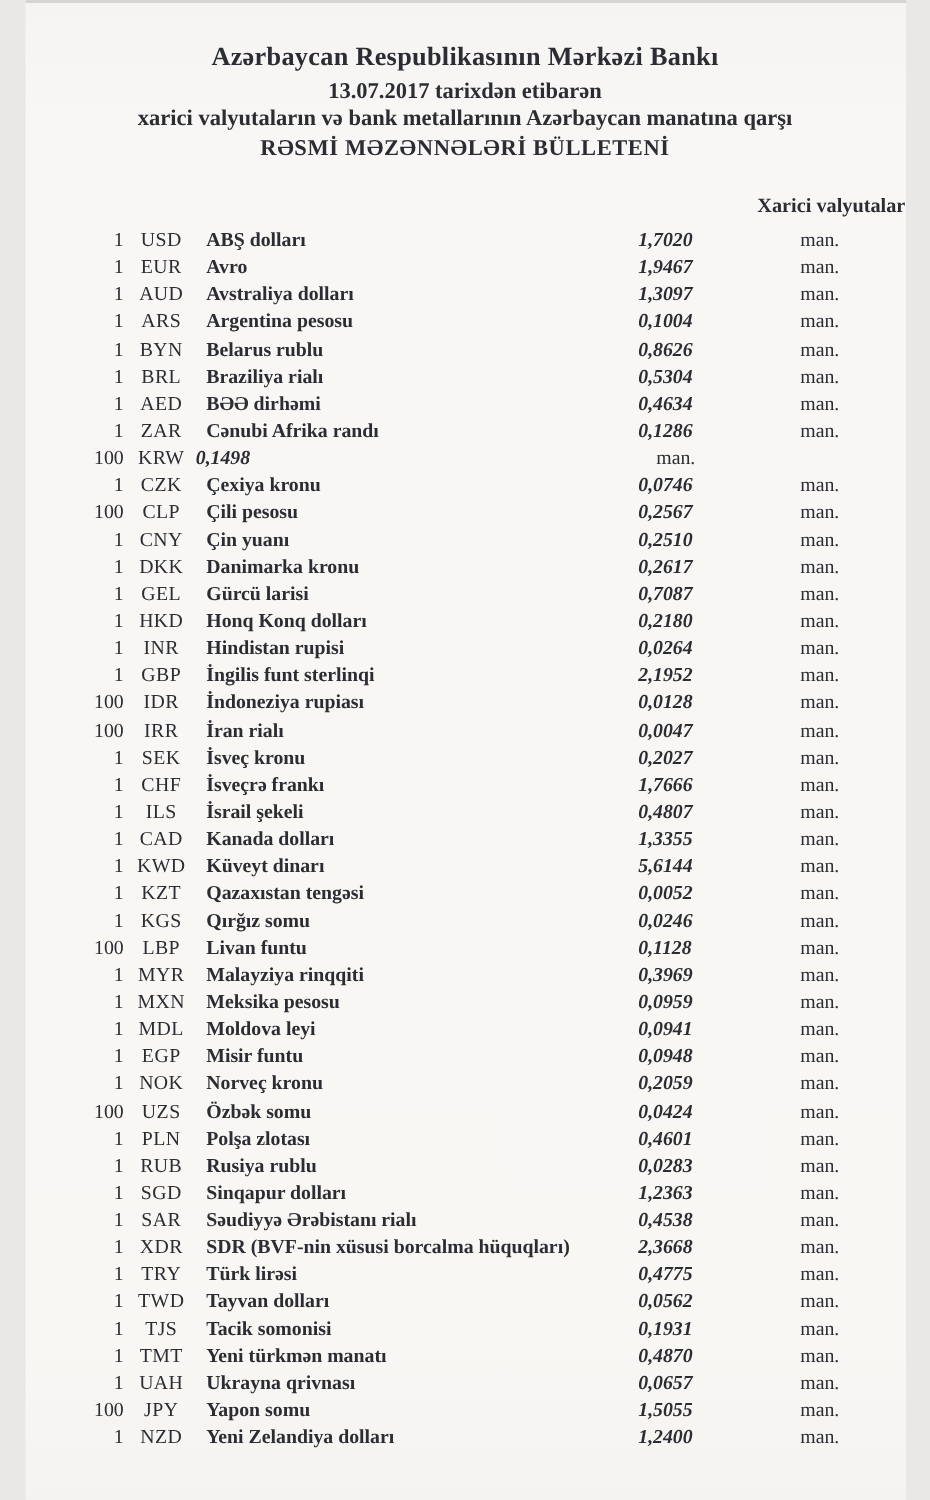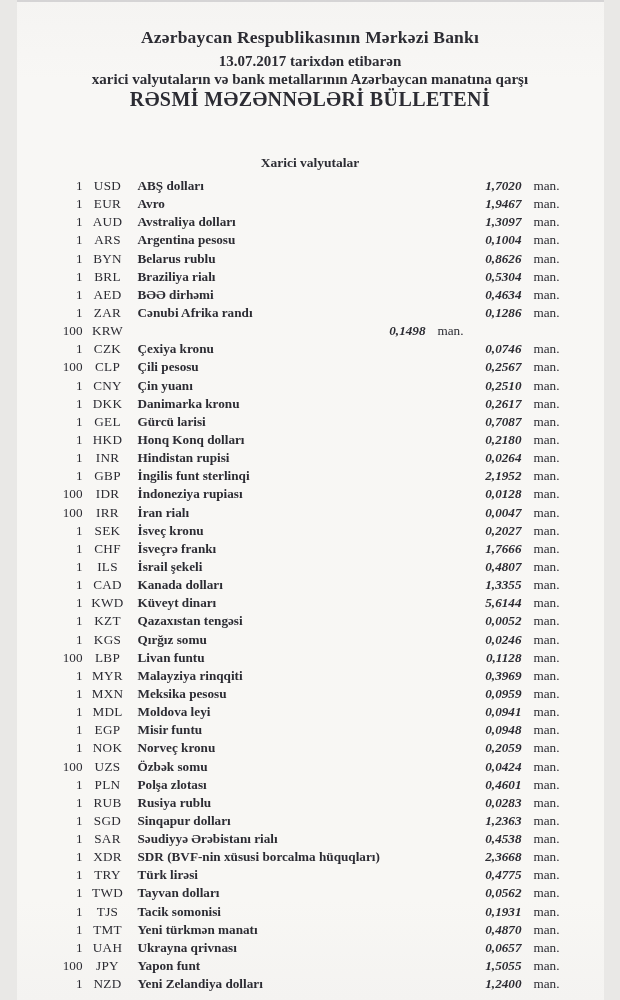--- a/index.html
+++ b/index.html
@@ -32,48 +32,48 @@
     font-weight: bold;
     letter-spacing: 0.2px;
   }
   .doc-line {
     font-size: 15px;
     line-height: 18px;
     font-weight: bold;
   }
   .doc-line.date { margin-top: 4px; }
   .doc-line.bulletin {
-    font-size: 20px;
+    font-size: 15px;
     line-height: 20px;
     margin-top: 1px;
     letter-spacing: 0.4px;
   }
   .section-heading {
-    margin-top: 45px;
-    text-align: center;
+    margin-top: 19px;
+    text-align: right;
     font-size: 13.5px;
     line-height: 18px;
     font-weight: bold;
   }
   .rates-table {
     margin-top: 5px;
     width: 555px;
   }
   .rate-row {
     display: grid;
     grid-template-columns: 68px 46px 1fr 96px 50px;
     align-items: baseline;
     height: 18.15px;
     font-size: 13.2px;
     line-height: 18.15px;
   }
   .cell-qty    { text-align: right; padding-right: 2px; }
   .cell-code   { text-align: center; letter-spacing: 0.3px; }
   .cell-name   { text-align: left; padding-left: 7px; white-space: nowrap; font-weight: bold; }
-  .cell-rate   { text-align: right; font-weight: bold; font-style: italic; }
+  .cell-rate   { text-align: left; font-weight: bold; font-style: italic; }
   .cell-unit   { text-align: left; padding-left: 12px; }
 </style>
 </head>
 <body>
 
 <div class="page">
   <div class="scan-edge"></div>
 
   <div class="header">
     <div class="doc-title">Azərbaycan Respublikasının Mərkəzi Bankı</div>
@@ -424,21 +424,21 @@
     <span class="cell-qty">1</span>
     <span class="cell-code">UAH</span>
     <span class="cell-name">Ukrayna qrivnası</span>
     <span class="cell-rate">0,0657</span>
     <span class="cell-unit">man.</span>
   </div>
 
   <div class="rate-row">
     <span class="cell-qty">100</span>
     <span class="cell-code">JPY</span>
-    <span class="cell-name">Yapon funt</span>
+    <span class="cell-name">Yapon somu</span>
     <span class="cell-rate">1,5055</span>
     <span class="cell-unit">man.</span>
   </div>
 
   <div class="rate-row">
     <span class="cell-qty">1</span>
     <span class="cell-code">NZD</span>
     <span class="cell-name">Yeni Zelandiya dolları</span>
     <span class="cell-rate">1,2400</span>
     <span class="cell-unit">man.</span>

